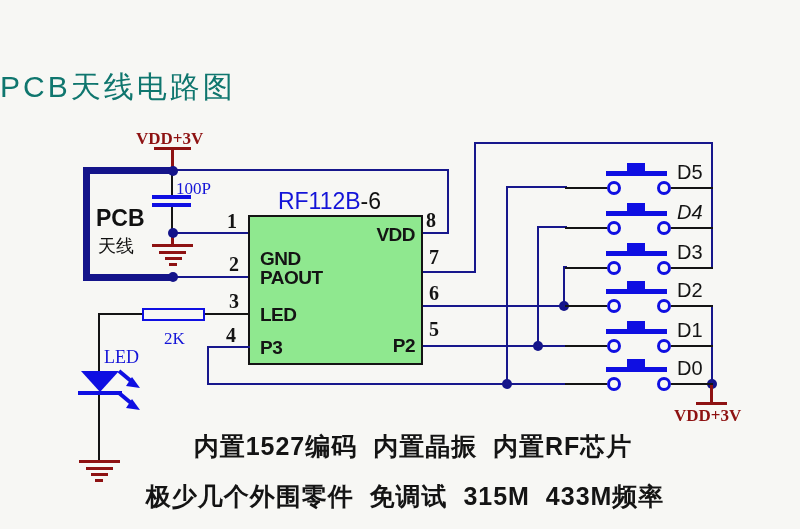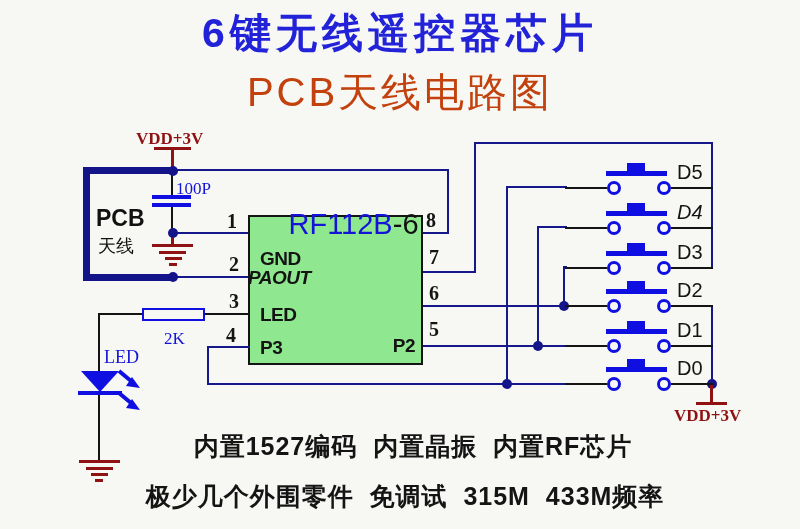--- a/index.html
+++ b/index.html
@@ -10,46 +10,45 @@
   
   .w{position:absolute;background:#17178c;}      
   .wb{position:absolute;background:#141414;}     
   .wr{position:absolute;background:#8e1212;}     
   .ant{position:absolute;background:#14148a;}    
   .dot{position:absolute;width:10px;height:10px;border-radius:50%;background:#14148a;}
   .comp-blue{color:#1414d8;}
   .dark-red{color:#8e1212;}
   .serif{font-family:"Liberation Serif",serif;}
   .title{width:800px;text-align:center;font-size:41px;font-weight:bold;color:#2222d8;letter-spacing:5px;}
-  .subtitle{width:800px;text-align:center;font-size:40px;color:#c2410c;letter-spacing:3px;}
+  .subtitle{width:800px;text-align:left;font-size:30px;color:#0f766e;letter-spacing:3px;}
   .footer{width:800px;text-align:center;font-size:25px;font-weight:bold;color:#141414;letter-spacing:1px;}
   .chip{position:absolute;left:248px;top:215px;width:175px;height:150px;background:#8fe88f;
         border:2px solid #141414;box-sizing:border-box;}
-  .chipname{position:absolute;left:276px;top:188px;width:155px;text-align:center;font-size:29px;margin-top:20px;}
+  .chipname{position:absolute;left:252px;top:188px;width:155px;text-align:center;font-size:23px;}
   .pinlbl{position:absolute;font-size:19px;font-weight:bold;color:#141414;letter-spacing:-0.5px;}
   .pinnum{position:absolute;font-size:20px;font-weight:bold;font-family:"Liberation Serif",serif;color:#141414;}
   .circ{position:absolute;width:14px;height:14px;border:3px solid #0f0fe2;border-radius:50%;
         background:#f7f7f4;box-sizing:border-box;}
   .btnbar{position:absolute;width:61px;height:5px;background:#0f0fe2;}
   .btnnub{position:absolute;width:18px;height:8px;background:#0f0fe2;}
   .btnlbl{position:absolute;font-size:20px;color:#141414;}
   .cap{position:absolute;width:39px;height:4px;background:#0f0fe2;}
   .res{position:absolute;left:142px;top:308px;width:63px;height:13px;border:2px solid #0f0fe2;
        box-sizing:border-box;background:#f7f7f4;}
   .ledtri{position:absolute;left:81px;top:371px;width:0;height:0;
           border-left:19px solid transparent;border-right:19px solid transparent;
           border-top:21px solid #0f0fe2;}
   .ledbar{position:absolute;left:78px;top:391px;width:44px;height:4px;background:#0f0fe2;}
 </style>
 </head>
 <body>
 
 <div class="stage">
 
-  <div class="t title" style="left:0;top:13px;">6键无线遥控器芯片</div>
   <div class="t subtitle" style="left:0;top:72px;">PCB天线电路图</div>
 
   <div class="t serif dark-red" style="left:136px;top:130px;font-size:17px;font-weight:bold;">VDD+3V</div>
   <div class="wr" style="left:154px;top:147px;width:37px;height:3px;"></div>
   <div class="wr" style="left:171px;top:149px;width:3px;height:21px;"></div>
 
   <div class="ant" style="left:83px;top:167px;width:93px;height:7px;"></div>
   <div class="ant" style="left:83px;top:167px;width:7px;height:114px;"></div>
   <div class="ant" style="left:83px;top:274px;width:93px;height:7px;"></div>
   <div class="t" style="left:96px;top:207px;font-size:23px;font-weight:bold;">PCB</div>
@@ -81,23 +80,24 @@
   <div class="dot" style="left:533px;top:341px;"></div>
   <div class="dot" style="left:559px;top:301px;"></div>
   <div class="dot" style="left:707px;top:379px;"></div>
 
   <div class="chip"></div>
   <div class="chipname">
     <span class="comp-blue">RF112B</span><span>-6</span>
   </div>
 
   <div class="pinlbl" style="left:260px;top:224px;margin-top:24px;">GND</div>
-  <div class="pinlbl" style="left:248px;top:267px;font-style:italic;">PAOUT</div>
+  <div class="pinlbl" style="left:260px;top:267px;">PAOUT</div>
   <div class="pinlbl" style="left:260px;top:304px;">LED</div>
   <div class="pinlbl" style="left:260px;top:337px;">P3</div>
+  <div class="pinlbl" style="left:320px;top:224px;width:95px;text-align:right;">VDD</div>
   <div class="pinlbl" style="left:320px;top:335px;width:95px;text-align:right;">P2</div>
 
   <div class="pinnum" style="left:227px;top:210px;">1</div>
   <div class="pinnum" style="left:229px;top:253px;">2</div>
   <div class="pinnum" style="left:229px;top:290px;">3</div>
   <div class="pinnum" style="left:226px;top:324px;">4</div>
   <div class="pinnum" style="left:426px;top:209px;">8</div>
   <div class="pinnum" style="left:429px;top:246px;">7</div>
   <div class="pinnum" style="left:429px;top:282px;">6</div>
   <div class="pinnum" style="left:429px;top:318px;">5</div>

